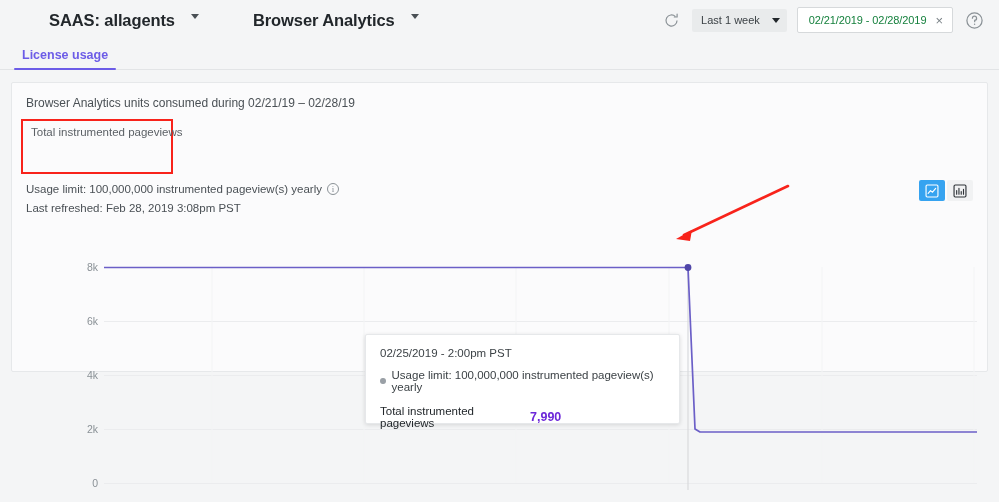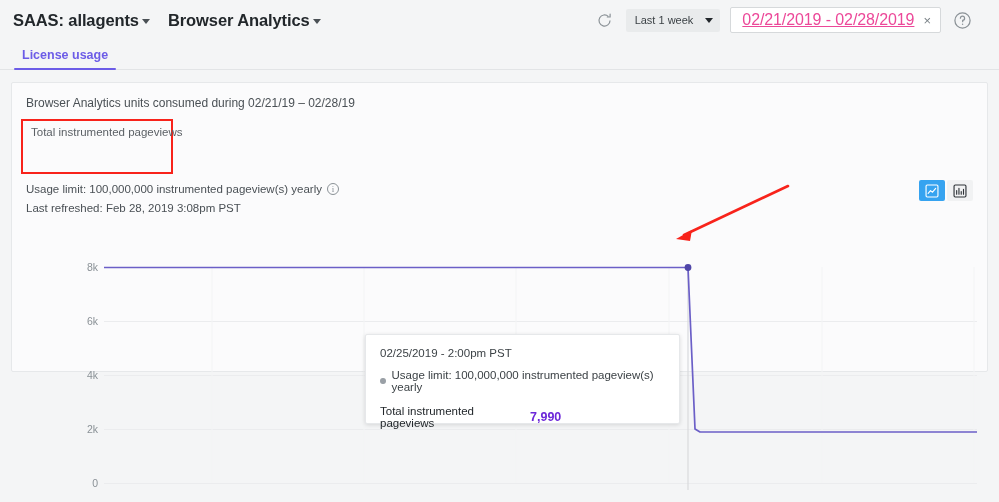--- a/index.html
+++ b/index.html
@@ -13,30 +13,30 @@
     position: relative;
   }
 
   
   .topbar {
     position: absolute; left: 0; top: 0; width: 999px; height: 40px;
     background: #f4f5f6;
     display: flex; align-items: center;
   }
   .brand-group { display: flex; align-items: center; padding-left: 13px; gap: 18px; }
-  .brand-item { display: flex; align-items: center; gap: 3px; cursor: pointer; }
+  .brand-item { display: flex; gap: 16px; cursor: pointer; margin-left: 36px; }
   .brand-text { font-size: 16.5px; font-weight: bold; color: #22272b; letter-spacing: -0.1px; }
   .caret-dn {
     width: 0; height: 0; border-left: 4px solid transparent;
     border-right: 4px solid transparent; border-top: 5px solid #4a5055;
     margin-top: 3px;
   }
 
   .topbar-right {
-    position: absolute; right: 26px; top: 0; height: 40px;
+    position: absolute; right: 14px; top: 0; height: 40px;
     display: flex; align-items: center; gap: 10px;
   }
   .icon-btn {
     width: 22px; height: 22px; display: flex; align-items: center;
     justify-content: center; cursor: pointer; color: #9aa0a6;
   }
   .range-select {
     height: 23px; background: #e9ebec; border-radius: 2px;
     display: flex; align-items: center; gap: 12px;
     padding: 0 7px 0 9px; cursor: pointer;
@@ -44,21 +44,21 @@
   .range-select-label { font-size: 11px; color: #3c4246; }
   .caret-sel {
     width: 0; height: 0; border-left: 4.5px solid transparent;
     border-right: 4.5px solid transparent; border-top: 5px solid #22272b;
   }
   .date-field {
     height: 26px; background: #ffffff; border: 1px solid #d6d9db;
     border-radius: 2px; display: flex; align-items: center;
     gap: 9px; padding: 0 9px 0 11px;
   }
-  .date-value { font-size: 16px; color: #ec4899; letter-spacing: -0.1px; text-decoration: underline; }
+  .date-value { font-size: 11px; color: #15803d; letter-spacing: -0.1px; }
   .date-clear { font-size: 13px; color: #7a8287; cursor: pointer; line-height: 1; }
 
   
   .tabs {
     position: absolute; left: 0; top: 40px; width: 999px; height: 30px;
     display: flex; align-items: flex-end; padding-left: 14px;
     border-bottom: 1px solid #e2e4e6;
     font-weight: bold;
   }
   .tab {

